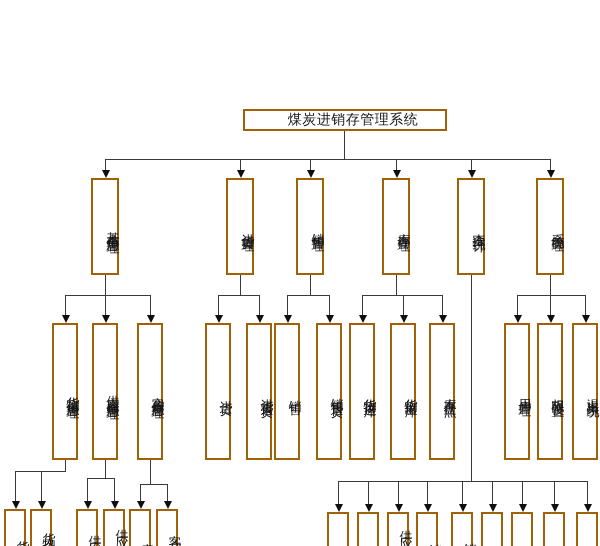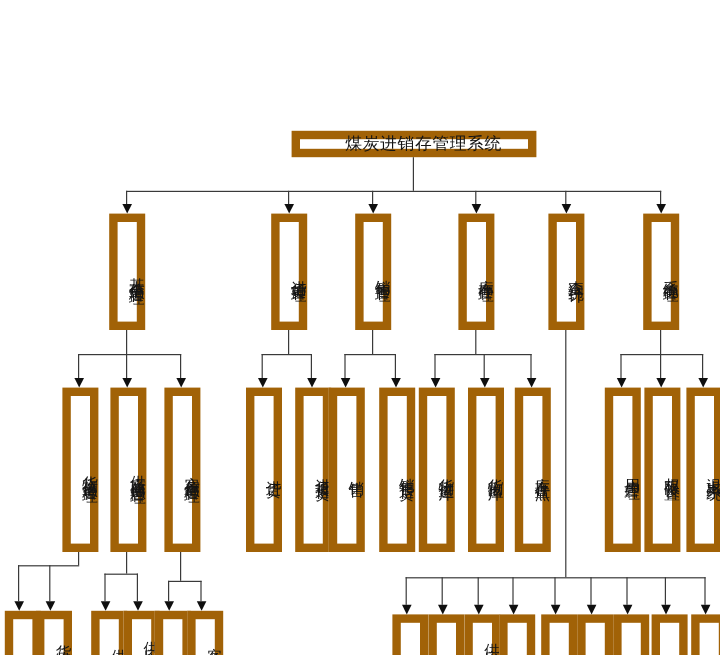--- a/index.html
+++ b/index.html
@@ -1,20 +1,20 @@
 <!DOCTYPE html>
 <html><head>
 <meta charset="utf-8">
 <style>
   html,body{margin:0;padding:0;background:#ffffff;}
   body{width:600px;height:546px;overflow:hidden;
        font-family:"Liberation Serif","DejaVu Serif",serif;}
   #chart{position:relative;width:600px;height:546px;background:#ffffff;overflow:hidden;}
   .node{position:absolute;box-sizing:border-box;background:#ffffff;
-        border:7px solid #a16207;display:flex;align-items:center;justify-content:center;
+        border:2px solid #a16207;display:flex;align-items:center;justify-content:center;
         color:#141414;padding-left:16px;}
   .htext{font-size:14px;white-space:nowrap;letter-spacing:0.5px;}
   .vtext{writing-mode:vertical-rl;text-orientation:upright;
          font-size:13px;line-height:1;letter-spacing:2px;}
   .l4 .vtext{letter-spacing:5px;}
   .l4{align-items:flex-start;}
   .line{position:absolute;background:#3a3a3a;}
   .ahead{position:absolute;width:0;height:0;
          border-left:4px solid transparent;border-right:4px solid transparent;
          border-top:8px solid #0f0f0f;}

